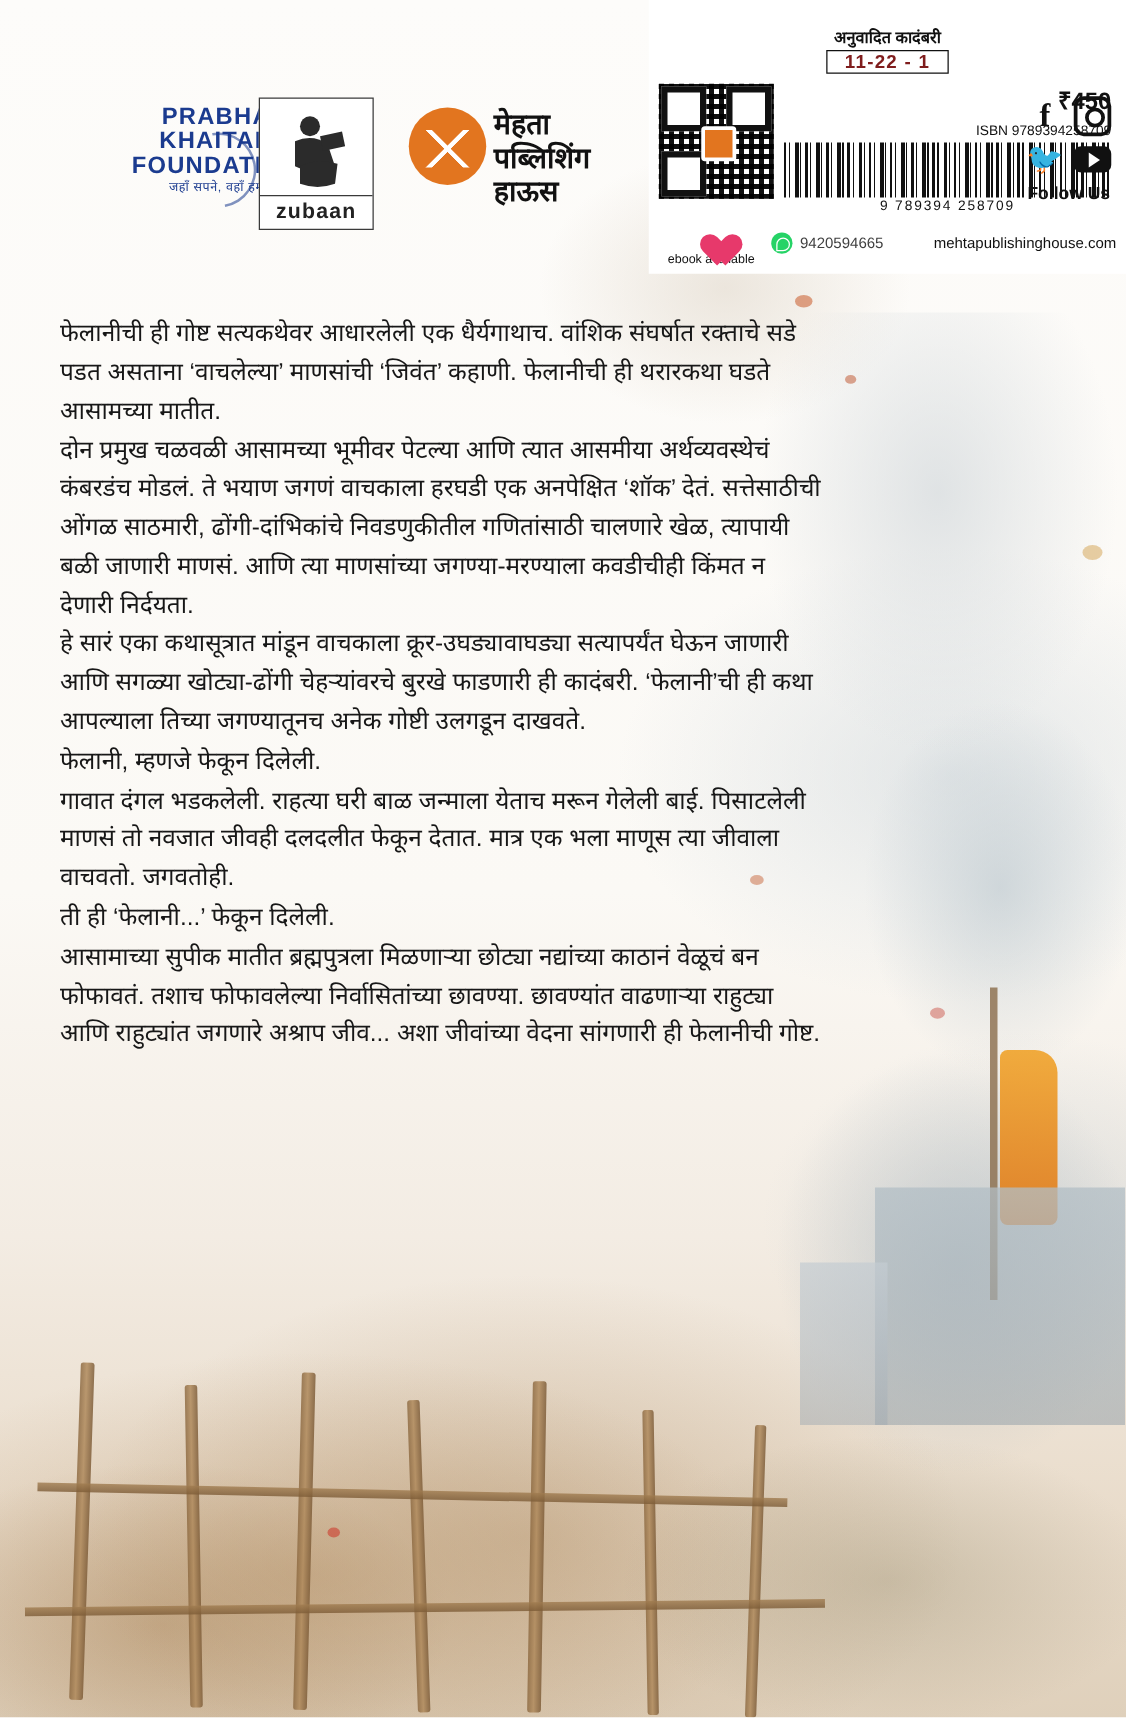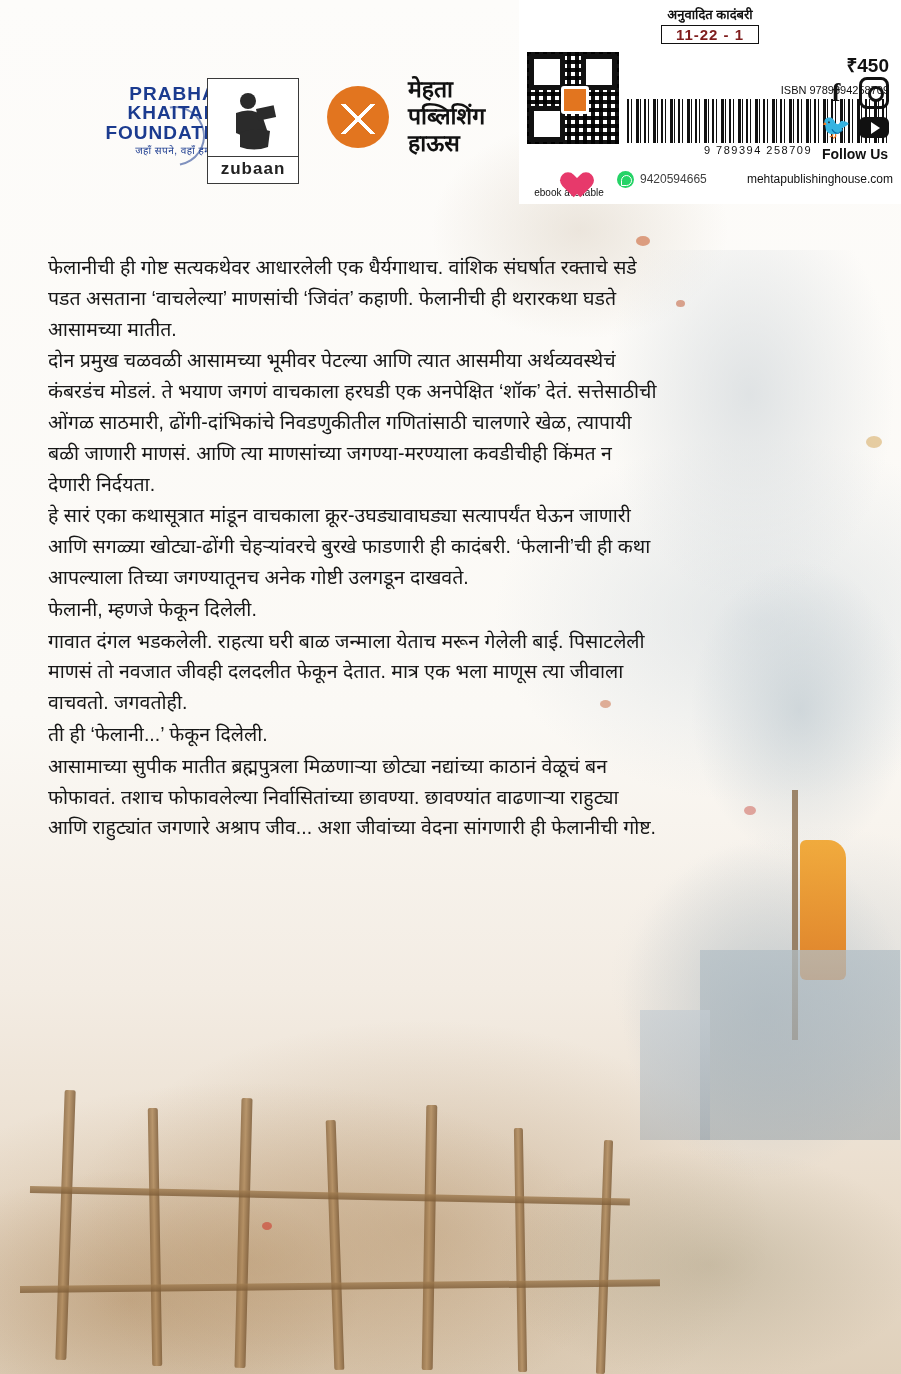--- a/index.html
+++ b/index.html
@@ -136,24 +136,24 @@
     letter-spacing: 1px;
     color: #222;
     border-top: 1.5px solid #3a3a3a;
     width: 100%;
     text-align: center;
     padding-top: 2px;
   }
 
   .mehta {
     position: absolute;
-    left: 327px; top: 76px;
+    left: 327px; top: 86px;
     display: flex;
-    align-items: center;
-    gap: 19px;
+    align-items: flex-start;
+    gap: 6px;
   }
   .mehta .mark {
     width: 62px; height: 62px;
     border-radius: 50%;
     background: #e2751f;
     position: relative;
     overflow: hidden;
   }
   .mehta .mark:after {
     content: "";
@@ -176,21 +176,21 @@
     left: 519px; top: 0;
     width: 382px;
     background: #ffffff;
     padding-bottom: 6px;
   }
   .cat-line {
     text-align: center;
     font-size: 13px;
     font-weight: bold;
     color: #111;
-    padding-top: 5px;
+    padding-top: 20px;
   }
   .cat-code {
     margin: 2px auto 0;
     width: 96px;
     border: 1.5px solid #111;
     text-align: center;
     font-size: 15px;
     font-weight: bold;
     letter-spacing: 1px;
     color: #7f1d1d;

